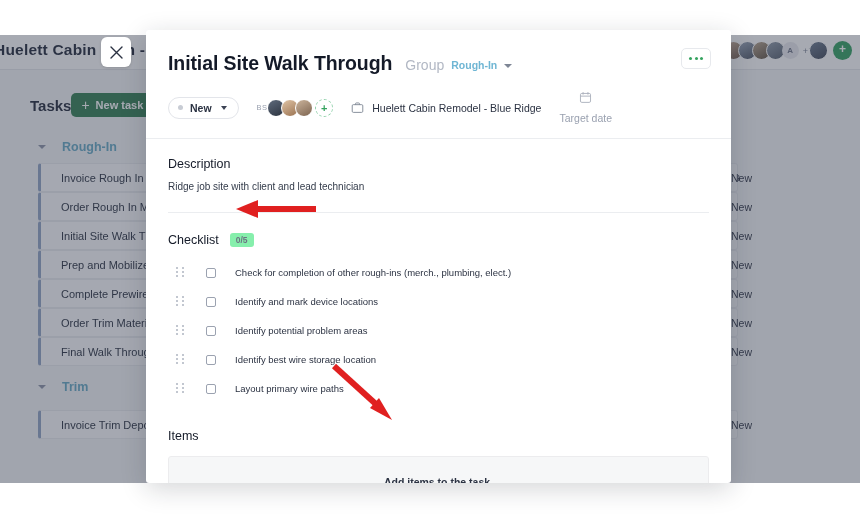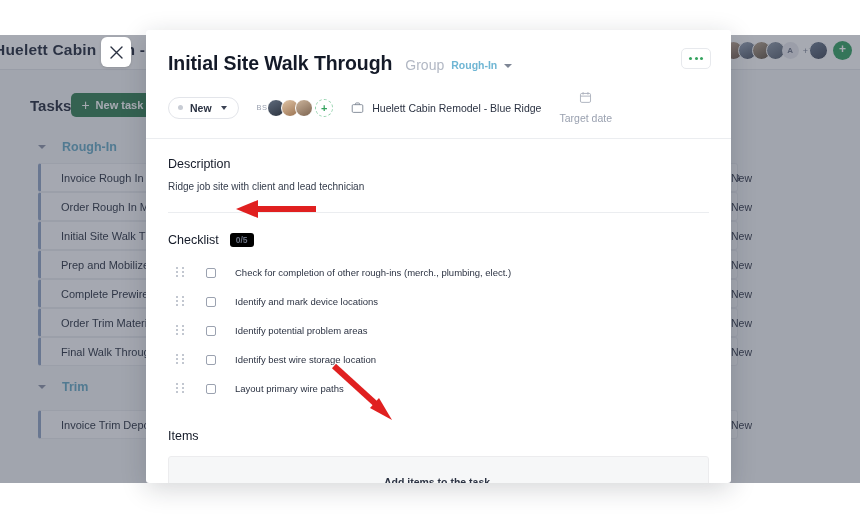--- a/index.html
+++ b/index.html
@@ -153,21 +153,21 @@
   .meta-chip.muted { color: #9aa1b0; flex-direction: column; }
   .ico { width: 13px; height: 13px; flex: none; }
 
   .modal-body { padding: 18px 22px 0 22px; }
   .sec-title { font-size: 12.5px; font-weight: 400; color: #141a28; }
   .desc-text { font-size: 10px; color: #333b4a; margin-top: 10px; }
   .hr { height: 1px; background: #ebedf0; margin: 20px 0 0 0; }
 
   .check-head { display: flex; align-items: center; gap: 11px; margin-top: 20px; }
   .count-badge {
-    background: #000000; border-radius: 3px; padding: 2px 6px;
+    background: #86efac; border-radius: 3px; padding: 2px 6px;
     font-size: 8.5px; color: #6b7283; font-weight: 600; text-align: center;
   }
   .check-list { margin-top: 11px; }
   .check-item { display: flex; align-items: center; height: 29px; }
   .drag-h {
     width: 9px; height: 11px; margin-left: 8px; margin-right: 21px; flex: none;
     display: grid; grid-template-columns: 3px 3px; grid-template-rows: 3px 3px 3px;
     gap: 1px 3px;
   }
   .drag-h i { width: 2px; height: 2px; background: #aeb4c0; border-radius: 50%; display: block; }

